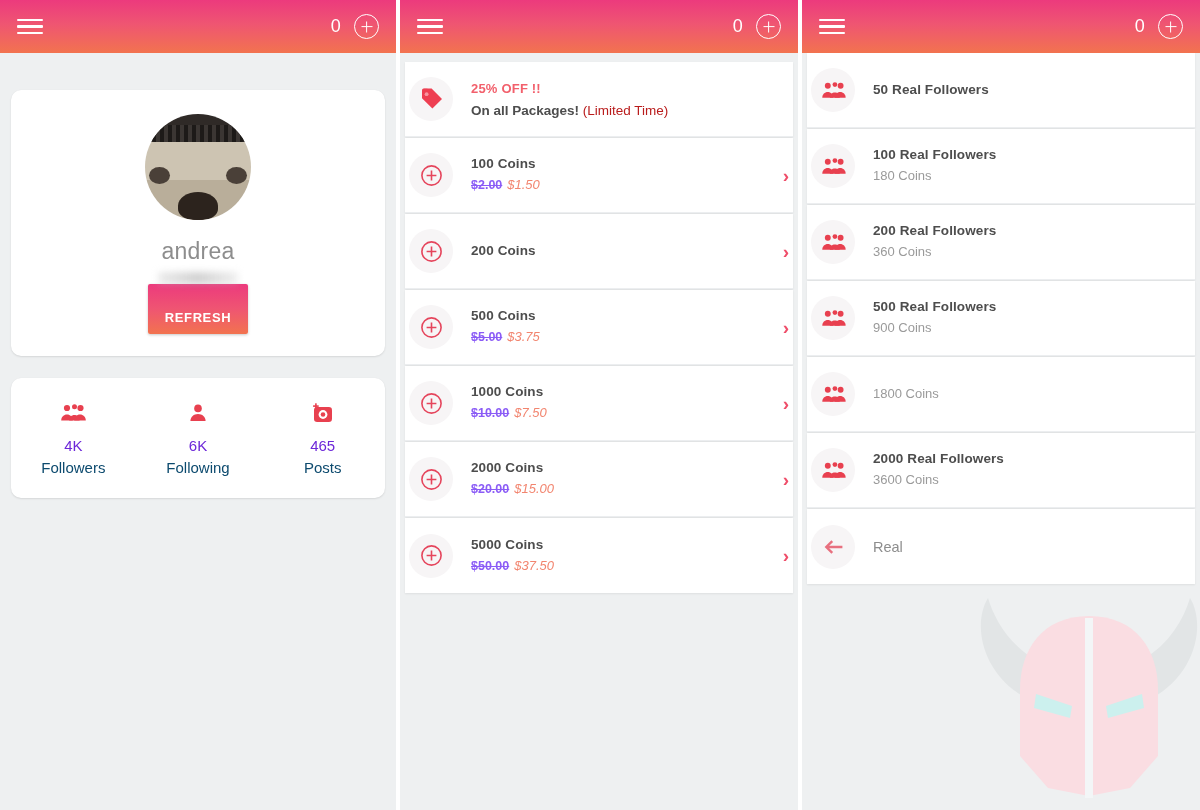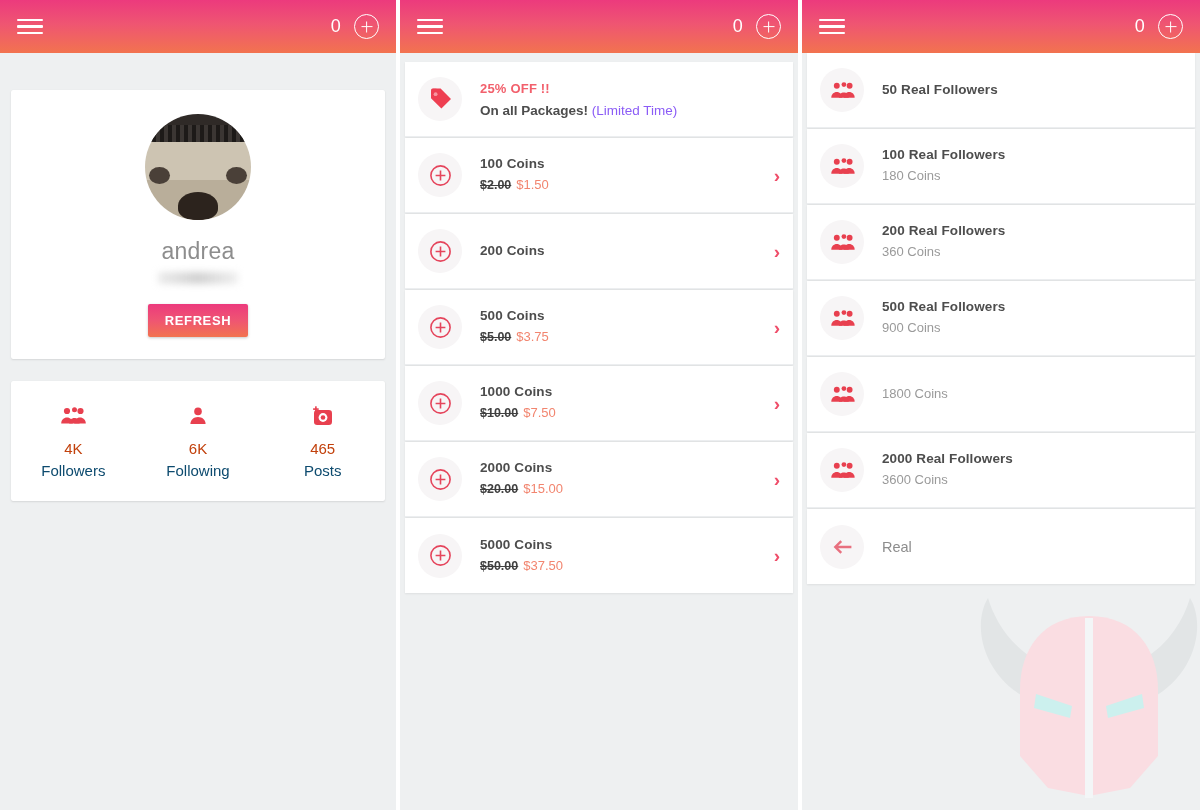--- a/index.html
+++ b/index.html
@@ -52,21 +52,21 @@
     content: ""; position: absolute; background: #ffffff;
     left: 50%; top: 50%;
   }
   .add-coin-btn::before { width: 11px; height: 1.8px; transform: translate(-50%,-50%); }
   .add-coin-btn::after  { width: 1.8px; height: 11px; transform: translate(-50%,-50%); }
 
   
   .card {
     background: #ffffff;
     margin: 0 11px;
-    border-radius: 2px;
+    border-radius: 10px;
     box-shadow: 0 1px 2px rgba(0,0,0,.10), 0 0 1px rgba(0,0,0,.06);
   }
   .profile-card { margin-top: 37px; padding: 24px 0 22px; text-align: center; }
   .avatar {
     width: 106px; height: 106px; border-radius: 50%;
     margin: 0 auto;
     background:
       radial-gradient(circle at 50% 88%, #3a2b24 0 12%, transparent 13%),
       linear-gradient(180deg, #2f2a27 0 26%, #cdc4b2 26% 62%, #b9ae9a 62% 100%);
     position: relative; overflow: hidden;
@@ -89,68 +89,68 @@
   .username {
     margin-top: 18px;
     font-size: 23px; color: #8d8d8d; font-weight: 400; letter-spacing: .2px;
   }
   .fullname-blur {
     margin: 7px auto 0; width: 80px; height: 12px;
     background: linear-gradient(90deg, rgba(200,200,200,.35), rgba(170,170,170,.55), rgba(205,205,205,.30));
     filter: blur(3.5px);
   }
   .refresh-btn {
-    display: inline-block; margin-top: 20px;
-    padding: 9px 17px 9px 17px;
+    display: inline-block; 
+    padding: 26px 17px 9px 17px;
     background: linear-gradient(180deg, #ec3a7d 0%, #ef5572 50%, #f2734f 100%);
     color: #ffffff; font-size: 13px; font-weight: 700; letter-spacing: .6px;
     border: none; cursor: pointer; border-radius: 2px;
     box-shadow: 0 1px 3px rgba(0,0,0,.22);
   }
 
   .stats-card {
     margin-top: 22px; padding: 22px 0 20px;
     display: flex; justify-content: space-around; align-items: flex-start;
   }
   .stat { text-align: center; width: 33%; }
   .stat .sicon { height: 26px; display:flex; align-items:center; justify-content:center; margin-bottom: 9px; }
-  .stat .snum { font-size: 15px; color: #c2410c; line-height: 1.5; }
+  .stat .snum { font-size: 15px; color: #6d28d9; line-height: 1.5; }
   .stat .slabel { font-size: 15px; color: #0c4a6e; line-height: 1.35; }
 
   
   .list { margin: 0 5px; }
   .row {
     background: #ffffff;
     display: flex; align-items: center;
-    padding: 0 13px;
+    padding: 0 4px;
     height: 75px;
     border-bottom: 1px solid #eceef0;
     box-shadow: 0 1px 2px rgba(0,0,0,.07);
     margin-bottom: 1px;
     cursor: pointer;
   }
   .row:last-child { border-bottom: none; }
   .row-icon {
     width: 44px; height: 44px; border-radius: 50%;
     background: #f7f5f6;
     display: flex; align-items: center; justify-content: center;
     flex: 0 0 44px; margin-right: 18px;
   }
   .row-body { flex: 1 1 auto; min-width: 0; }
   .row-title { font-size: 13.5px; font-weight: 700; color: #4d4d4d; line-height: 1.55; letter-spacing:.1px; }
   .row-sub { font-size: 13px; color: #9a9a9a; line-height: 1.55; }
-  .price-old { text-decoration: line-through; color: #404040; font-weight: 700; font-size: 12.5px; }
-  .price-new { color: #f2856f; font-size: 13px; margin-left: 5px; }
+  .price-old { text-decoration: line-through; color: #8b5cf6; font-weight: 700; font-size: 12.5px; }
+  .price-new { color: #f2856f; font-size: 13px; margin-left: 5px; font-style: italic; }
   .chev {
     flex: 0 0 auto; color: #ef4e6a; font-size: 19px; font-weight: 700;
     line-height: 1; margin-left: 10px;
   }
   .promo-title { font-size: 13px; color: #f2606c; font-weight: 700; line-height: 1.8; letter-spacing: .2px; }
   .promo-sub { font-size: 13.5px; color: #4d4d4d; font-weight: 700; line-height: 1.6; }
-  .promo-sub .muted { color: #8b5cf6; font-weight: 400; text-align: right; }
+  .promo-sub .muted { color: #b91c1c; font-weight: 400; text-align: right; }
   .back-label { font-size: 14.5px; color: #8d8d8d; }
 
   
   .ic { display:block; }
 
   
   .watermark {
     position: absolute; right: -14px; bottom: -8px;
     width: 250px; height: 240px; pointer-events: none; opacity: 1;
   }

